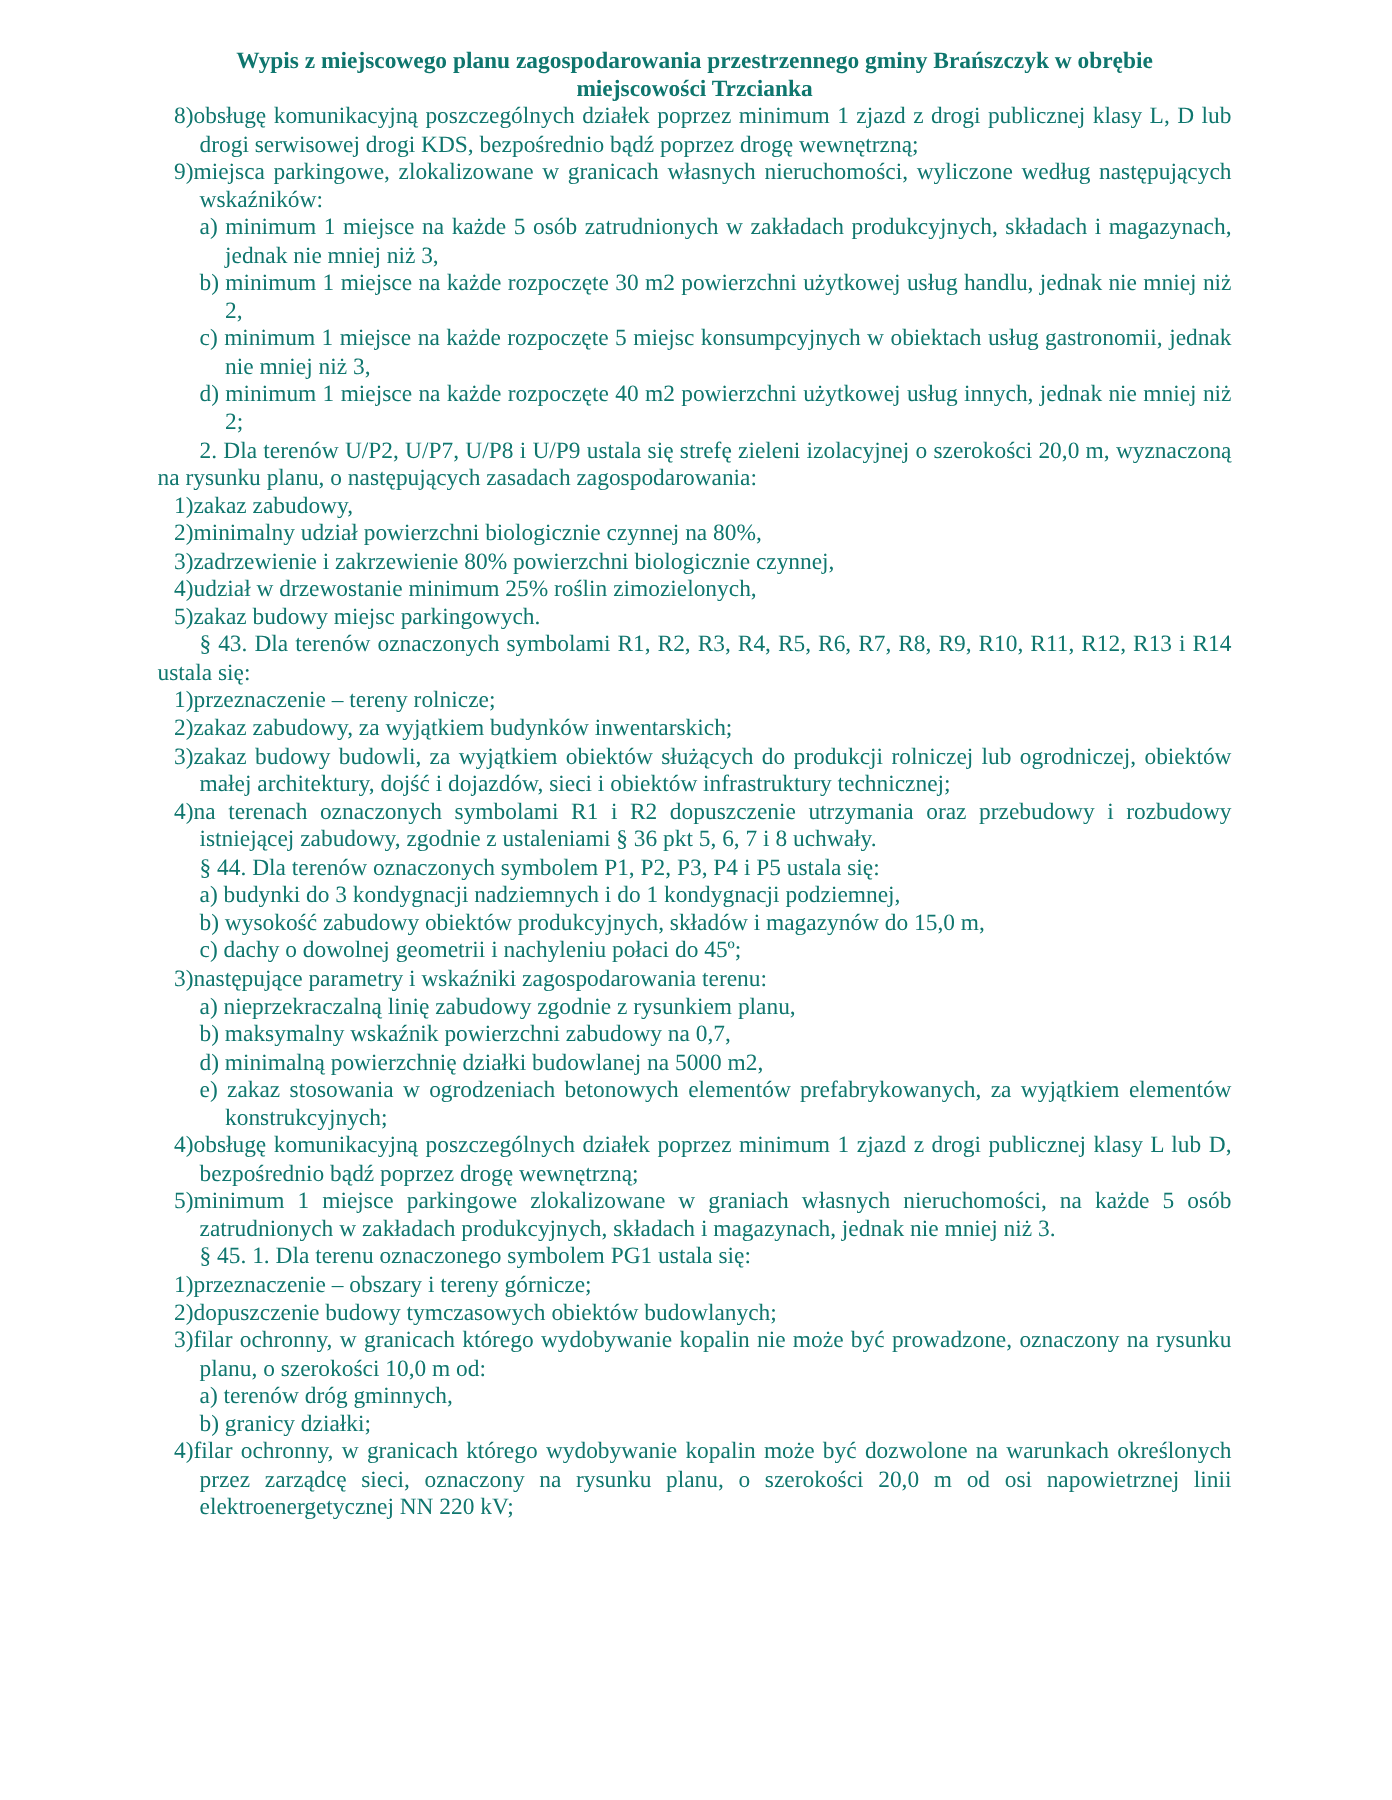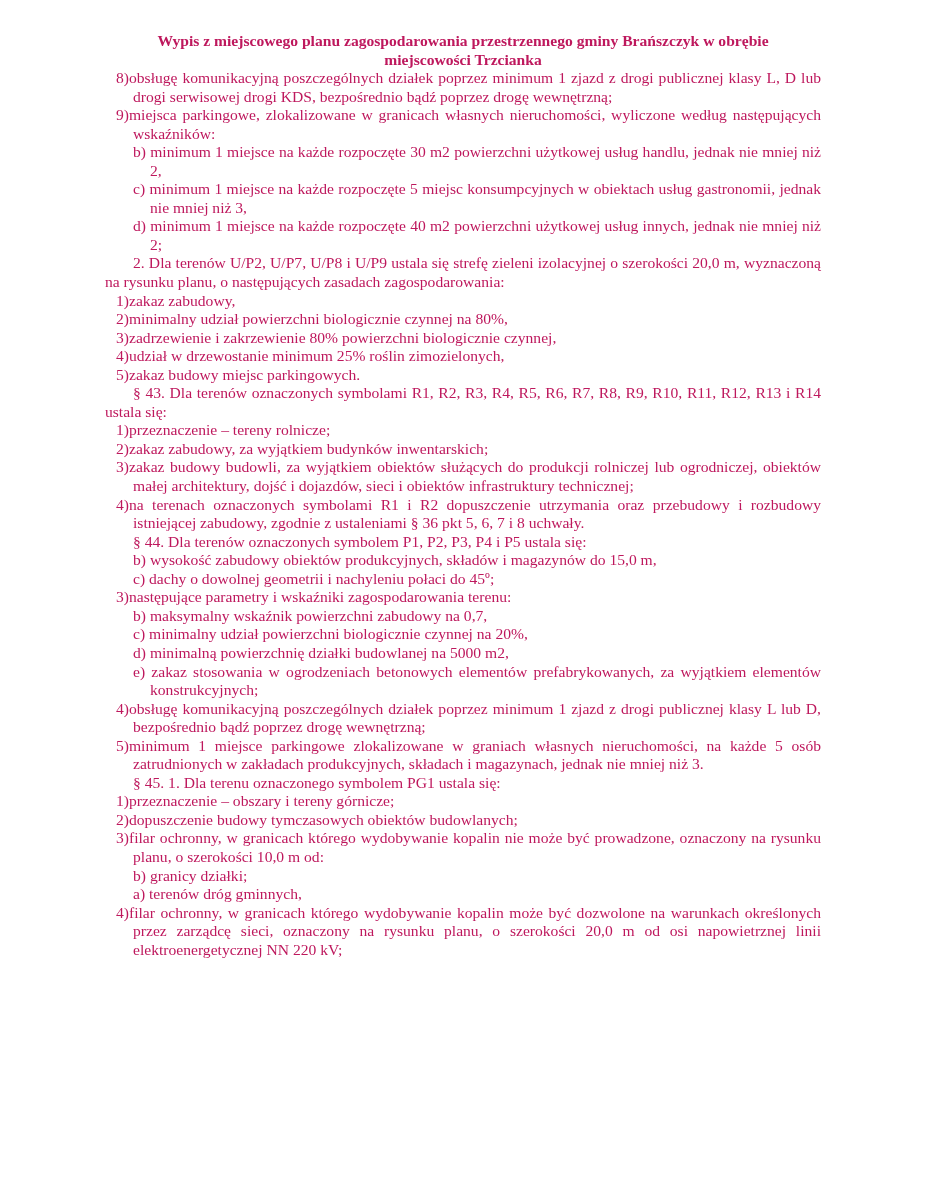--- a/index.html
+++ b/index.html
@@ -1,64 +1,66 @@
 <!DOCTYPE html>
 <html><head>
   <meta charset="utf-8">
   <style>
     html, body { margin: 0; padding: 0; background: #ffffff; }
     body { width: 928px; height: 1200px; position: relative; overflow: hidden; }
     .page {
       position: absolute; left: 105px; top: 32px; width: 716px;
       font-family: "Liberation Serif", serif; font-size: 15.6px; line-height: 18.55px;
-      color: #be185d;
+      color: #0f766e;
     }
     .title {
       font-weight: bold; text-align: center; margin: 0 0 0 0; padding: 0 10px;
       font-size: 15.6px; line-height: 18.5px;
     }
     .p { margin: 0; text-align: justify; }
     .num { padding-left: 28px; text-indent: -17px; margin-left: 0; }
     .sub { padding-left: 45px; text-indent: -17px; }
     .para { text-indent: 28px; }
     .b { font-weight: normal; }
   </style>
 </head>
 <body>
 
 <div class="page">
   <div class="title">Wypis z miejscowego planu zagospodarowania przestrzennego gminy Brańszczyk w obrębie miejscowości Trzcianka</div>
   <div id="body">
       <p class="p num">8)obsługę komunikacyjną poszczególnych działek poprzez minimum 1 zjazd z drogi publicznej klasy L, D lub drogi serwisowej drogi KDS, bezpośrednio bądź poprzez drogę wewnętrzną;</p>
       <p class="p num">9)miejsca parkingowe, zlokalizowane w granicach własnych nieruchomości, wyliczone według następujących wskaźników:</p>
+      <p class="p sub">a) minimum 1 miejsce na każde 5 osób zatrudnionych w zakładach produkcyjnych, składach i magazynach, jednak nie mniej niż 3,</p>
       <p class="p sub">b) minimum 1 miejsce na każde rozpoczęte 30 m2 powierzchni użytkowej usług handlu, jednak nie mniej niż 2,</p>
       <p class="p sub">c) minimum 1 miejsce na każde rozpoczęte 5 miejsc konsumpcyjnych w obiektach usług gastronomii, jednak nie mniej niż 3,</p>
       <p class="p sub">d) minimum 1 miejsce na każde rozpoczęte 40 m2 powierzchni użytkowej usług innych, jednak nie mniej niż 2;</p>
       <p class="p para">2. Dla terenów U/P2, U/P7, U/P8 i U/P9 ustala się strefę zieleni izolacyjnej o szerokości 20,0 m, wyznaczoną na rysunku planu, o następujących zasadach zagospodarowania:</p>
       <p class="p num">1)zakaz zabudowy,</p>
       <p class="p num">2)minimalny udział powierzchni biologicznie czynnej na 80%,</p>
       <p class="p num">3)zadrzewienie i zakrzewienie 80% powierzchni biologicznie czynnej,</p>
       <p class="p num">4)udział w drzewostanie minimum 25% roślin zimozielonych,</p>
       <p class="p num">5)zakaz budowy miejsc parkingowych.</p>
       <p class="p para"><span class="b">§ 43.</span><span> Dla terenów oznaczonych symbolami R1, R2, R3, R4, R5, R6, R7, R8, R9, R10, R11, R12, R13 i R14 ustala się:</span></p>
       <p class="p num">1)przeznaczenie – tereny rolnicze;</p>
       <p class="p num">2)zakaz zabudowy, za wyjątkiem budynków inwentarskich;</p>
       <p class="p num">3)zakaz budowy budowli, za wyjątkiem obiektów służących do produkcji rolniczej lub ogrodniczej, obiektów małej architektury, dojść i dojazdów, sieci i obiektów infrastruktury technicznej;</p>
       <p class="p num">4)na terenach oznaczonych symbolami R1 i R2 dopuszczenie utrzymania oraz przebudowy i rozbudowy istniejącej zabudowy, zgodnie z ustaleniami § 36 pkt 5, 6, 7 i 8 uchwały.</p>
       <p class="p para"><span class="b">§ 44.</span><span> Dla terenów oznaczonych symbolem P1, P2, P3, P4 i P5 ustala się:</span></p>
+      <p class="p sub">a) budynki do 3 kondygnacji nadziemnych i do 1 kondygnacji podziemnej,</p>
       <p class="p sub">b) wysokość zabudowy obiektów produkcyjnych, składów i magazynów do 15,0 m,</p>
       <p class="p sub">c) dachy o dowolnej geometrii i nachyleniu połaci do 45º;</p>
       <p class="p num">3)następujące parametry i wskaźniki zagospodarowania terenu:</p>
+      <p class="p sub">a) nieprzekraczalną linię zabudowy zgodnie z rysunkiem planu,</p>
       <p class="p sub">b) maksymalny wskaźnik powierzchni zabudowy na 0,7,</p>
-      <p class="p sub">c) minimalny udział powierzchni biologicznie czynnej na 20%,</p>
       <p class="p sub">d) minimalną powierzchnię działki budowlanej na 5000 m2,</p>
       <p class="p sub">e) zakaz stosowania w ogrodzeniach betonowych elementów prefabrykowanych, za wyjątkiem elementów konstrukcyjnych;</p>
       <p class="p num">4)obsługę komunikacyjną poszczególnych działek poprzez minimum 1 zjazd z drogi publicznej klasy L lub D, bezpośrednio bądź poprzez drogę wewnętrzną;</p>
       <p class="p num">5)minimum 1 miejsce parkingowe zlokalizowane w graniach własnych nieruchomości, na każde 5 osób zatrudnionych w zakładach produkcyjnych, składach i magazynach, jednak nie mniej niż 3.</p>
       <p class="p para"><span class="b">§ 45.</span><span> 1. Dla terenu oznaczonego symbolem PG1 ustala się:</span></p>
       <p class="p num">1)przeznaczenie – obszary i tereny górnicze;</p>
       <p class="p num">2)dopuszczenie budowy tymczasowych obiektów budowlanych;</p>
       <p class="p num">3)filar ochronny, w granicach którego wydobywanie kopalin nie może być prowadzone, oznaczony na rysunku planu, o szerokości 10,0 m od:</p>
+      <p class="p sub">a) terenów dróg gminnych,</p>
       <p class="p sub">b) granicy działki;</p>
-      <p class="p sub">a) terenów dróg gminnych,</p>
       <p class="p num">4)filar ochronny, w granicach którego wydobywanie kopalin może być dozwolone na warunkach określonych przez zarządcę sieci, oznaczony na rysunku planu, o szerokości 20,0 m od osi napowietrznej linii elektroenergetycznej NN 220 kV;</p>
     </div>
 </div>
 
 </body></html>

